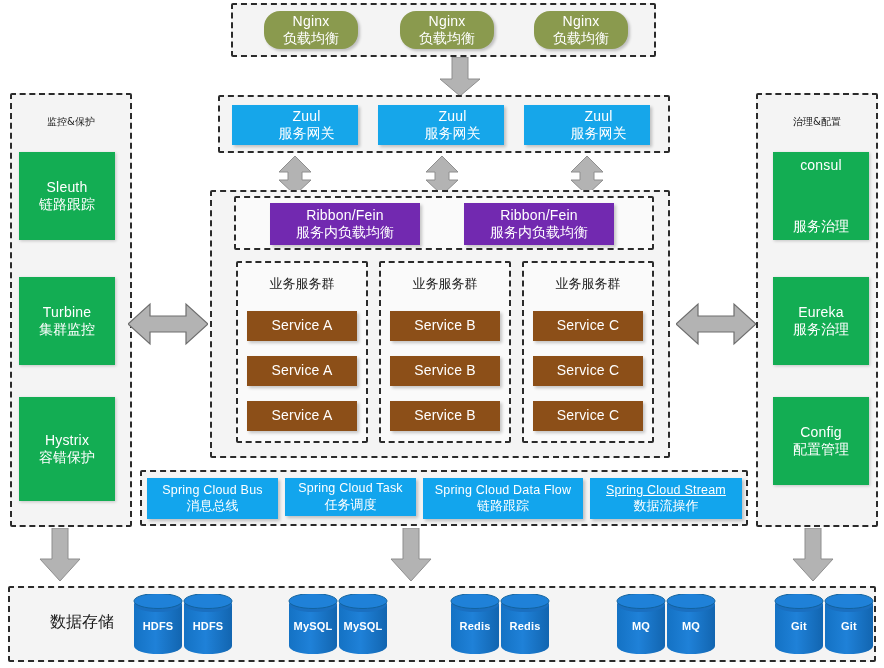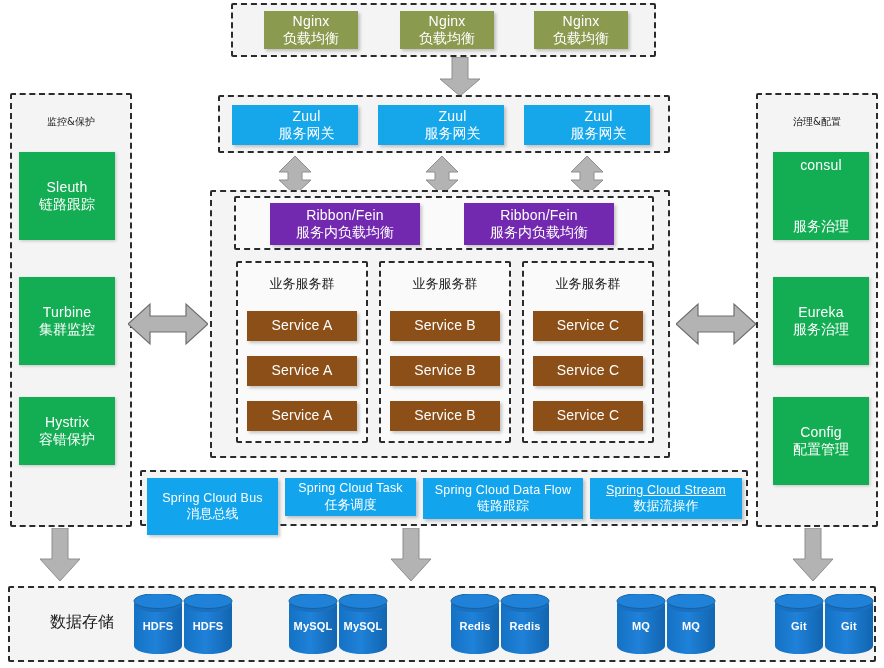--- a/index.html
+++ b/index.html
@@ -36,21 +36,21 @@
     flex-direction: column;
     align-items: center;
     justify-content: center;
     color: #ffffff;
     line-height: 1.25;
     box-shadow: 2px 2px 3px rgba(0,0,0,.22);
     text-align: center;
   }
   .node .en { font-size: 14px; letter-spacing: .2px; }
   .node .cn { font-size: 14px; font-family: "DejaVu Sans", "Liberation Sans", sans-serif; }
-  .node.olive  { background: #8a9a4e; }
+  .node.olive  { background: #8a9a4e; border-radius: 16px; }
   .node.azure  { background: #16a6ea; padding-left: 23px; }
   .node.purple { background: #7229b0; }
   .node.brown  { background: #8c4f18; }
   .node.green  { background: #13ad53; box-shadow: 1px 1px 3px rgba(0,0,0,.20); }
   .node.azure2 { background: #12a5ed; }
   .node.brown .en { font-size: 14px; }
 
   
   .arrow { position: absolute; }
   .arrow svg { display: block; }
@@ -106,21 +106,21 @@
     <div class="grp-title" style="top:20px;">监控&amp;保护</div>
   </div>
   <div class="node green" style="left:19px; top:152px; width:96px; height:88px;">
     <span class="en">Sleuth</span>
     <span class="cn">链路跟踪</span>
   </div>
   <div class="node green" style="left:19px; top:277px; width:96px; height:88px;">
     <span class="en">Turbine</span>
     <span class="cn">集群监控</span>
   </div>
-  <div class="node green" style="left:19px; top:397px; width:96px; height:68px;">
+  <div class="node green" style="left:19px; top:397px; width:96px; height:104px;">
     <span class="en">Hystrix</span>
     <span class="cn">容错保护</span>
   </div>
 
   <div class="dash" style="left:756px; top:93px; width:122px; height:434px;">
     <div class="grp-title" style="top:20px;">治理&amp;配置</div>
   </div>
   <div class="node green" style="left:773px; top:152px; width:96px; height:88px;gap:44px;">
     <span class="en">consul</span>
     <span class="cn">服务治理</span>
@@ -223,21 +223,21 @@
     </svg>
   </div>
   <div class="arrow" style="left:676px; top:301px;">
     <svg width="80" height="46" viewBox="0 0 80 46">
       <polygon points="0,23 22,3 22,15 58,15 58,3 80,23 58,43 58,31 22,31 22,43" fill="#b3b3b3" stroke="#6e6e6e" stroke-width="1.2"></polygon>
     </svg>
   </div>
 
   <div class="dash" style="left:140px; top:470px; width:608px; height:56px;"></div>
 
-  <div class="node azure2" style="left:147px; top:478px; width:131px; height:57px;align-items:center;">
+  <div class="node azure2" style="left:147px; top:478px; width:131px; height:41px;align-items:center;">
     <span class="en" style="font-size:12.5px;">Spring Cloud Bus</span>
     <span class="cn" style="font-size:13px;">消息总线</span>
   </div>
   <div class="node azure2" style="left:285px; top:478px; width:131px; height:38px;">
     <span class="en" style="font-size:12.5px;">Spring Cloud Task</span>
     <span class="cn" style="font-size:13px;">任务调度</span>
   </div>
   <div class="node azure2" style="left:423px; top:478px; width:160px; height:41px;">
     <span class="en" style="font-size:12.5px;">Spring Cloud Data Flow</span>
     <span class="cn" style="font-size:13px;">链路跟踪</span>

